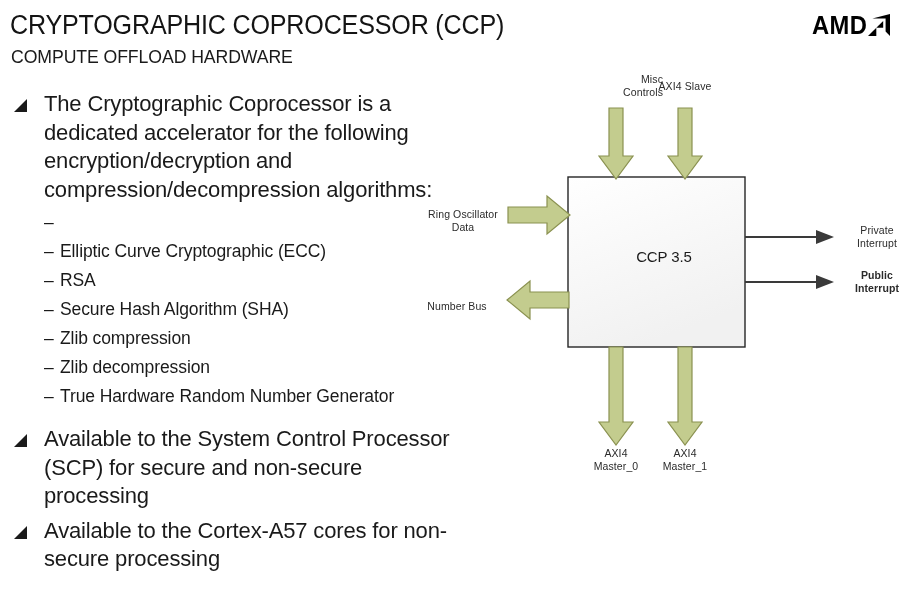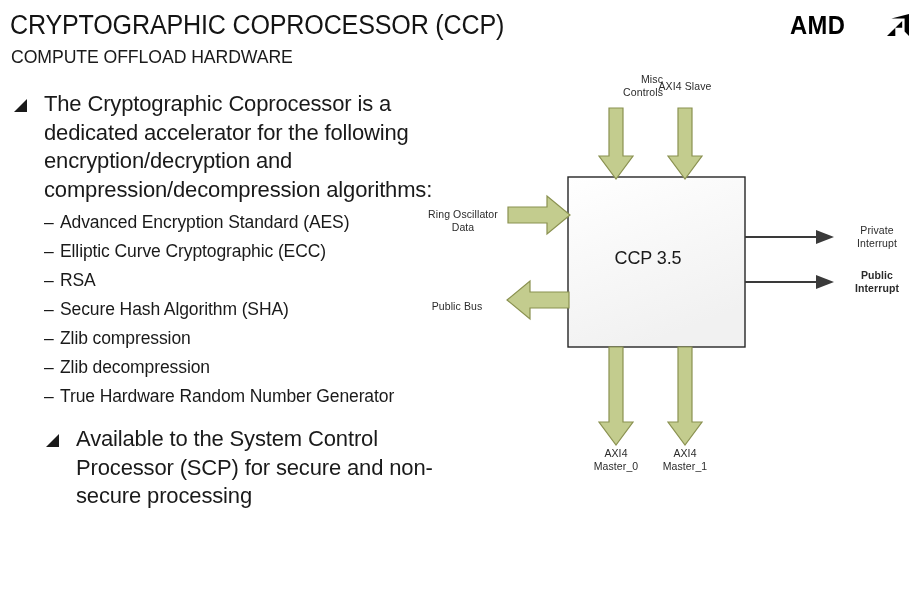--- a/index.html
+++ b/index.html
@@ -40,27 +40,27 @@
     font-weight: 400;
     color: #1a1a1a;
     transform: scaleX(0.93);
     transform-origin: left top;
     white-space: nowrap;
   }
 
   
   #amd-logo {
     position: absolute;
-    right: 9px;
+    right: 24px;
     top: 11px;
     width: 118px;
     height: 28px;
     display: flex;
     align-items: center;
-    gap: 41px;
+    justify-content: flex-end;
   }
   #amd-logo .amd-word {
     font-size: 25px;
     font-weight: 700;
     letter-spacing: 0.5px;
     color: #000000;
     line-height: 25px;
     transform: scaleX(0.95);
     transform-origin: right center;
   }
@@ -117,21 +117,21 @@
   }
   .sub-text {
     font-size: 17.5px;
     line-height: 29px;
     color: #1a1a1a;
     letter-spacing: -0.1px;
     max-width: 340px;
   }
 
   #bullet-bottom { margin-top: 14px; }
-  #bullet-bottom .bullet-row { margin-bottom: 6px; padding-left: 32px; }
+  #bullet-bottom .bullet-row { margin-bottom: 6px; }
 
   
   #diagram {
     position: absolute;
     left: 400px;
     top: 55px;
     width: 514px;
     height: 425px;
   }
   #diagram svg { display: block; }
@@ -139,25 +139,25 @@
     position: absolute;
     font-size: 10.5px;
     line-height: 13px;
     color: #2b2b2b;
     text-align: center;
     letter-spacing: 0.1px;
     white-space: nowrap;
   }
   #ccp-box-label {
     position: absolute;
-    left: 160px;
+    left: 176px;
     top: 193px;
     width: 176px;
     text-align: center;
-    font-size: 18px;
+    font-size: 15px;
     color: #1a1a1a;
     letter-spacing: -0.1px;
   }
 </style>
 </head>
 <body>
 
 <div id="slide-title">CRYPTOGRAPHIC COPROCESSOR (CCP)</div>
 <div id="slide-subtitle">COMPUTE OFFLOAD HARDWARE</div>
 
@@ -179,21 +179,20 @@
           <path d="M13 0 L13 13 L0 13 Z" fill="#1a1a1a"></path>
         </svg>
       </span>
       <span class="bullet-text">The Cryptographic Coprocessor is a dedicated accelerator for the following encryption/decryption and compression/decompression  algorithms:</span>
     </div>
   </div>
 
   <div id="sub-list">
     <div class="sub-row">
       <span class="sub-dash">–</span>
-      <span class="sub-text">Advanced Encryption Standard (AES)</span>
     </div>
     <div class="sub-row">
       <span class="sub-dash">–</span>
       <span class="sub-text">Elliptic Curve Cryptographic (ECC)</span>
     </div>
     <div class="sub-row">
       <span class="sub-dash">–</span>
       <span class="sub-text">RSA</span>
     </div>
     <div class="sub-row">
@@ -216,20 +215,28 @@
 
   <div id="bullet-bottom">
     <div class="bullet-row">
       <span class="bullet-marker">
         <svg width="14" height="13" viewBox="0 0 14 13">
           <path d="M13 0 L13 13 L0 13 Z" fill="#1a1a1a"></path>
         </svg>
       </span>
       <span class="bullet-text">Available to the System Control Processor (SCP) for secure and non-secure processing</span>
     </div>
+    <div class="bullet-row">
+      <span class="bullet-marker">
+        <svg width="14" height="13" viewBox="0 0 14 13">
+          <path d="M13 0 L13 13 L0 13 Z" fill="#1a1a1a"></path>
+        </svg>
+      </span>
+      <span class="bullet-text">Available to the Cortex-A57 cores for non-secure processing</span>
+    </div>
   </div>
 
 </div>
 
 <div id="diagram">
 
   <svg width="514" height="425" viewBox="0 0 514 425">
     <defs>
       <linearGradient id="boxgrad" x1="0" y1="0" x2="0.4" y2="1">
         <stop offset="0%" stop-color="#ffffff"></stop>
@@ -266,21 +273,21 @@
   </div>
   <div class="diag-label" style="left:245px; top:25px; width:80px;">
     <div>AXI4 Slave</div>
   </div>
 
   <div class="diag-label" style="left:18px; top:153px; width:90px;">
     <div>Ring Oscillator</div>
     <div>Data</div>
   </div>
   <div class="diag-label" style="left:12px; top:245px; width:90px;">
-    <div>Public Bus</div>
+    <div>Number Bus</div>
   </div>
 
   <div class="diag-label" style="left:440px; top:169px; width:74px;">
     <div>Private</div>
     <div>Interrupt</div>
   </div>
   <div class="diag-label" style="left:440px; top:214px; width:74px;font-weight:bold;">
     <div>Public</div>
     <div>Interrupt</div>
   </div>

